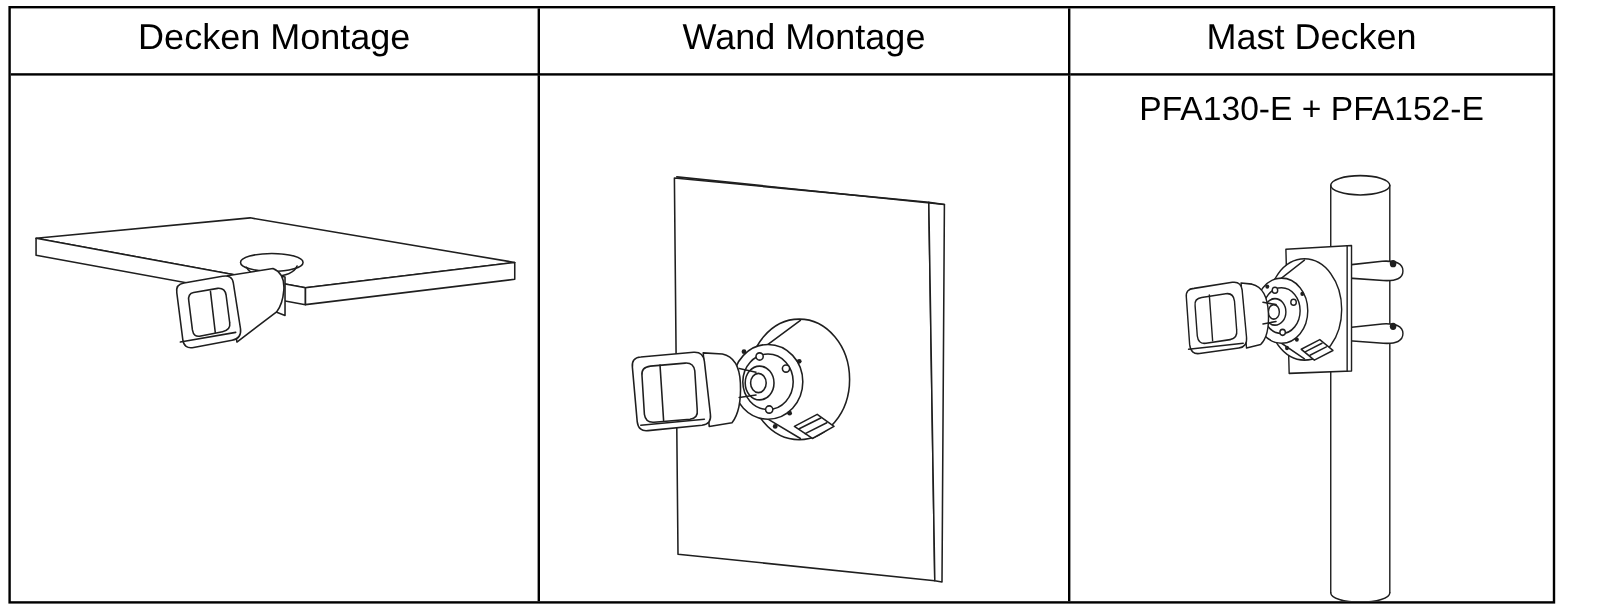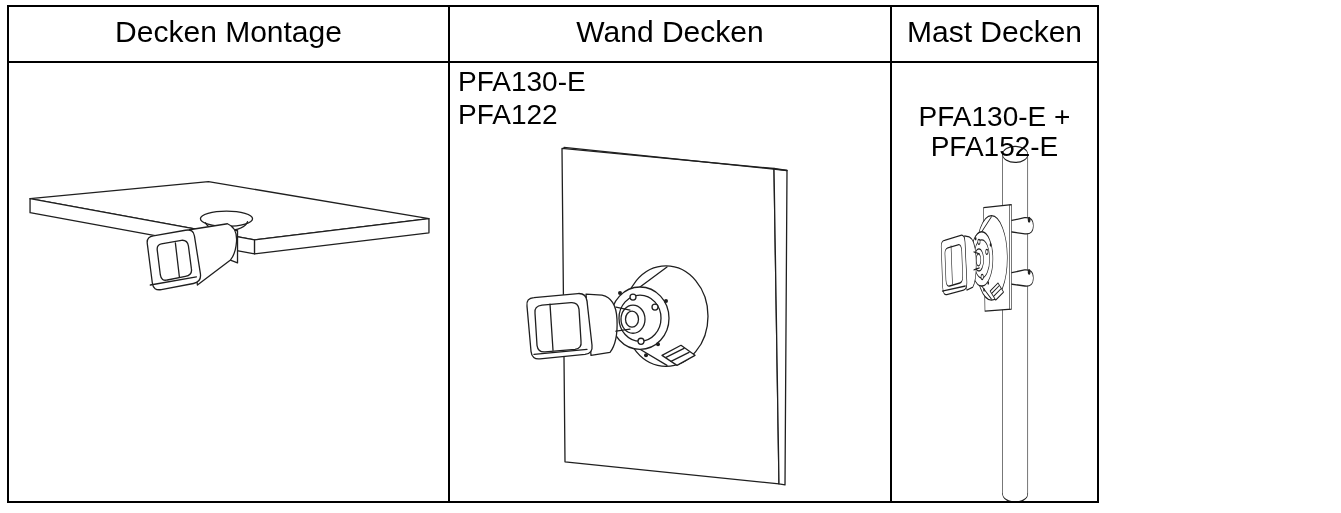--- a/index.html
+++ b/index.html
@@ -1,47 +1,47 @@
 <!DOCTYPE html>
 <html><head>
 <meta charset="utf-8">
 <style>
   html,body{margin:0;padding:0;background:#ffffff;}
   body{width:1341px;height:513px;position:relative;font-family:"Liberation Sans",sans-serif;color:#000;}
   .mount-table{
-    position:absolute;left:7px;top:5px;width:1092px;height:498px;
+    position:absolute;left:7px;top:5px;width:1289px;height:498px;
     border:2px solid #000;box-sizing:border-box;
     display:grid;grid-template-columns:441px 442px auto;grid-template-rows:56px auto;
     background:#fff;
   }
   .hcell{
     border-bottom:2px solid #000;box-sizing:border-box;
     display:flex;align-items:center;justify-content:center;
     font-size:30px;line-height:30px;padding-bottom:4px;
   }
   .c1,.c2{border-right:2px solid #000;}
   .bcell{position:relative;box-sizing:border-box;overflow:hidden;}
   .diagram{position:absolute;left:0;top:0;width:100%;height:100%;}
   .labels-left{position:absolute;left:8px;top:2px;font-size:28px;line-height:33px;z-index:2;}
-  .label-center{position:absolute;left:0;top:13px;width:100%;text-align:center;font-size:28px;line-height:30px;z-index:2;margin-top:26px;}
+  .label-center{position:absolute;left:0;top:13px;width:100%;text-align:center;font-size:28px;line-height:30px;z-index:2;}
   
   svg .ln{stroke:#1f1f1f;stroke-width:1.3;fill:none;stroke-linejoin:round;stroke-linecap:round;}
   svg .f{fill:#ffffff;}
   svg .d{fill:#1f1f1f;stroke:none;}
 </style>
 </head>
 <body>
 
 <div class="mount-table">
 
   <div class="hcell c1">
     <span>Decken Montage</span>
   </div>
   <div class="hcell c2">
-    <span>Wand Decken</span>
+    <span>Wand Montage</span>
   </div>
   <div class="hcell">
     <span>Mast Decken</span>
   </div>
 
   <div class="bcell c1">
     <svg class="diagram" viewBox="0 0 438 436" preserveAspectRatio="none">
       <g class="ln">
         <path class="f" d="M21 135 L199 118 L419 155 L245 176 Z"></path>
         <path class="f" d="M21 135 L21 149 L245 190 L245 176 Z"></path>
@@ -60,24 +60,20 @@
         <path class="f" d="M180 166 L218 160 Q228 164 227 178 Q226 190 221 196 L188 221 Z"></path>
         <path class="f" d="M144 172 L176 166.5 Q184 165 185 172 L191 210 Q192 218 184 219.5 L152 225.5 Q144 227 143 219 L138 180 Q137 173 144 172 Z"></path>
         <path class="f" d="M152 180 L172 176.5 Q178 176 179 182 L182 205 Q183 211 176 212.5 L158 216 Q152 217.5 151 211 L148 187 Q147 181 152 180 Z"></path>
         <path d="M166 179 L170 213"></path>
         <path d="M141 221 L187 213"></path>
       </g>
     </svg>
   </div>
 
   <div class="bcell c2">
-    <div class="labels-left">
-      <div>PFA130-E</div>
-      <div>PFA122</div>
-    </div>
     <svg class="diagram" viewBox="0 0 440 436" preserveAspectRatio="none">
       <g class="ln">
         <path class="f" d="M112 85 L324 105 L329 419 L115 397 Z"></path>
         <path class="f" d="M324 105 L337 107 L335 420 L329 419 Z"></path>
         <path d="M114 84 L337 107"></path>
       </g>
       <g class="ln">
         <ellipse class="f" cx="216" cy="252" rx="42" ry="50"></ellipse>
         <path d="M190 223 L217 203 M190 285 L217 301"></path>
         <ellipse class="f" cx="190" cy="254" rx="29" ry="31"></ellipse>

